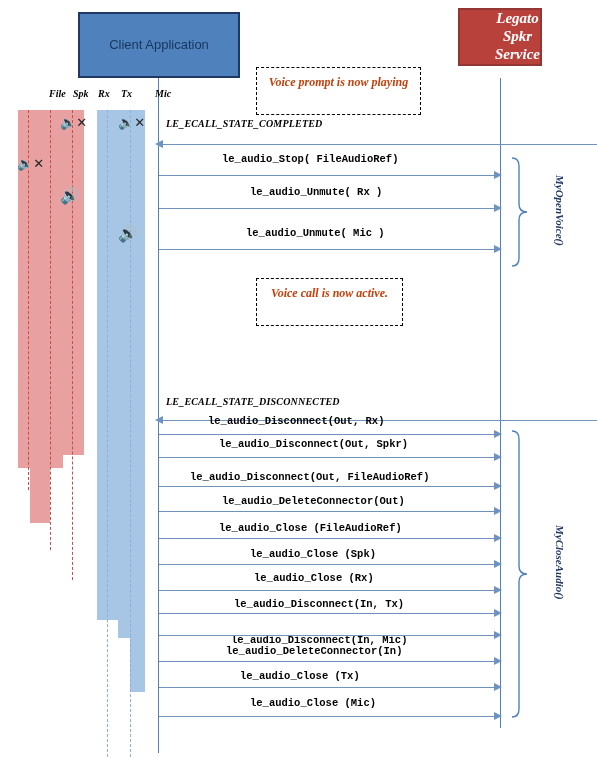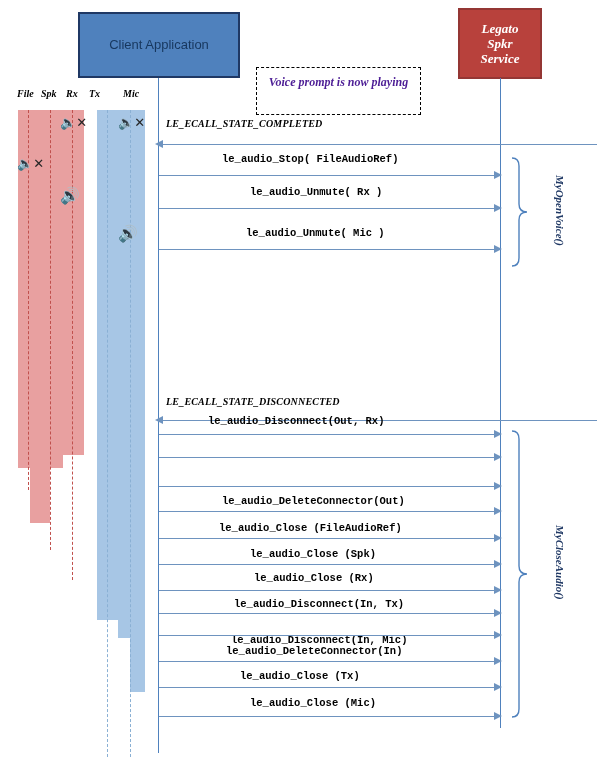--- a/index.html
+++ b/index.html
@@ -37,46 +37,48 @@
     background: #4f81bd;
     border: 2px solid #1f3864;
     color: #17375e;
     font-size: 13px;
     font-family: "Liberation Sans", sans-serif;
   }
   .participant-service {
     left: 458px;
     top: 8px;
     width: 84px;
-    height: 71px;
+    height: 58px;
     background: #b8413c;
     border: 2px solid #943634;
     color: #ffffff;
-    font-size: 13px;
-    font-style: italic;
-    font-weight: bold;
-    font-family: "Liberation Serif", serif;
+    font-size: 15px;
+    font-style: italic;
+    font-weight: bold;
+    font-family: "Liberation Serif", serif;
+    justify-content: flex-end;
   }
 
   
   .lifeline {
     position: absolute;
     width: 1px;
     background: #4f81bd;
   }
 
   
   .col-label {
     position: absolute;
     font-family: "Liberation Serif", serif;
     font-style: italic;
     font-weight: bold;
     font-size: 10px;
     color: #000000;
     white-space: nowrap;
+    margin-left: 32px;
   }
 
   
   .actbar {
     position: absolute;
   }
   .actbar.pink  { background: #e8a0a0; }
   .actbar.blue  { background: #a7c6e5; }
 
   
@@ -108,21 +110,21 @@
     background: #ffffff;
     display: flex;
     align-items: flex-start;
     justify-content: center;
     text-align: center;
     padding-top: 7px;
     font-family: "Liberation Serif", serif;
     font-style: italic;
     font-weight: bold;
     font-size: 12px;
-    color: #4c1d95;
+    color: #c2410c;
     line-height: 1.25;
   }
 
   
   .msg-line {
     position: absolute;
     height: 0;
     border-top: 1px solid #6e93bf;
   }
   .arrow-right {
@@ -218,20 +220,21 @@
   <div class="innerline bluedash" style="left:130px; top:110px; height:647px;"></div>
 
   <div class="spk-icon" style="left:60px; top:116px;">🔈✕</div>
   <div class="spk-icon" style="left:17px; top:157px;">🔈✕</div>
   <div class="spk-icon big" style="left:60px; top:188px;">🔊</div>
   <div class="spk-icon" style="left:118px; top:116px;">🔈✕</div>
   <div class="spk-icon big" style="left:118px; top:226px;">🔊</div>
 
   <div class="note" style="left:256px; top:67px; width:165px; height:48px;">Voice prompt is now playing</div>
 
+  <div class="note" style="left:256px; top:278px; width:147px; height:48px;">Voice call is now active.</div>
 
   <div class="state-label" style="left:166px; top:118px;">LE_ECALL_STATE_COMPLETED</div>
 
   <div class="msg-line" style="left:158px; top:144px; width:439px;"></div>
   <div class="arrow-left" style="left:155px; top:140px;"></div>
 
   <div class="msg-label" style="left:222px; top:153px;">le_audio_Stop( FileAudioRef)</div>
   <div class="msg-line" style="left:159px; top:175px; width:338px;"></div>
   <div class="arrow-right" style="left:494px; top:171px;"></div>
 
@@ -250,23 +253,25 @@
 
   <div class="state-label" style="left:166px; top:396px;">LE_ECALL_STATE_DISCONNECTED</div>
 
   <div class="msg-line" style="left:158px; top:420px; width:439px;"></div>
   <div class="arrow-left" style="left:155px; top:416px;"></div>
 
   <div class="msg-label" style="left:208px; top:415px;">le_audio_Disconnect(Out, Rx)</div>
   <div class="msg-line" style="left:159px; top:434px; width:338px;"></div>
   <div class="arrow-right" style="left:494px; top:430px;"></div>
 
+  <div class="msg-label" style="left:219px; top:438px;">le_audio_Disconnect(Out, Spkr)</div>
   <div class="msg-line" style="left:159px; top:457px; width:338px;"></div>
   <div class="arrow-right" style="left:494px; top:453px;"></div>
 
+  <div class="msg-label" style="left:190px; top:471px;">le_audio_Disconnect(Out, FileAudioRef)</div>
   <div class="msg-line" style="left:159px; top:486px; width:338px;"></div>
   <div class="arrow-right" style="left:494px; top:482px;"></div>
 
   <div class="msg-label" style="left:222px; top:495px;">le_audio_DeleteConnector(Out)</div>
   <div class="msg-line" style="left:159px; top:511px; width:338px;"></div>
   <div class="arrow-right" style="left:494px; top:507px;"></div>
 
   <div class="msg-label" style="left:219px; top:522px;">le_audio_Close (FileAudioRef)</div>
   <div class="msg-line" style="left:159px; top:538px; width:338px;"></div>
   <div class="arrow-right" style="left:494px; top:534px;"></div>

